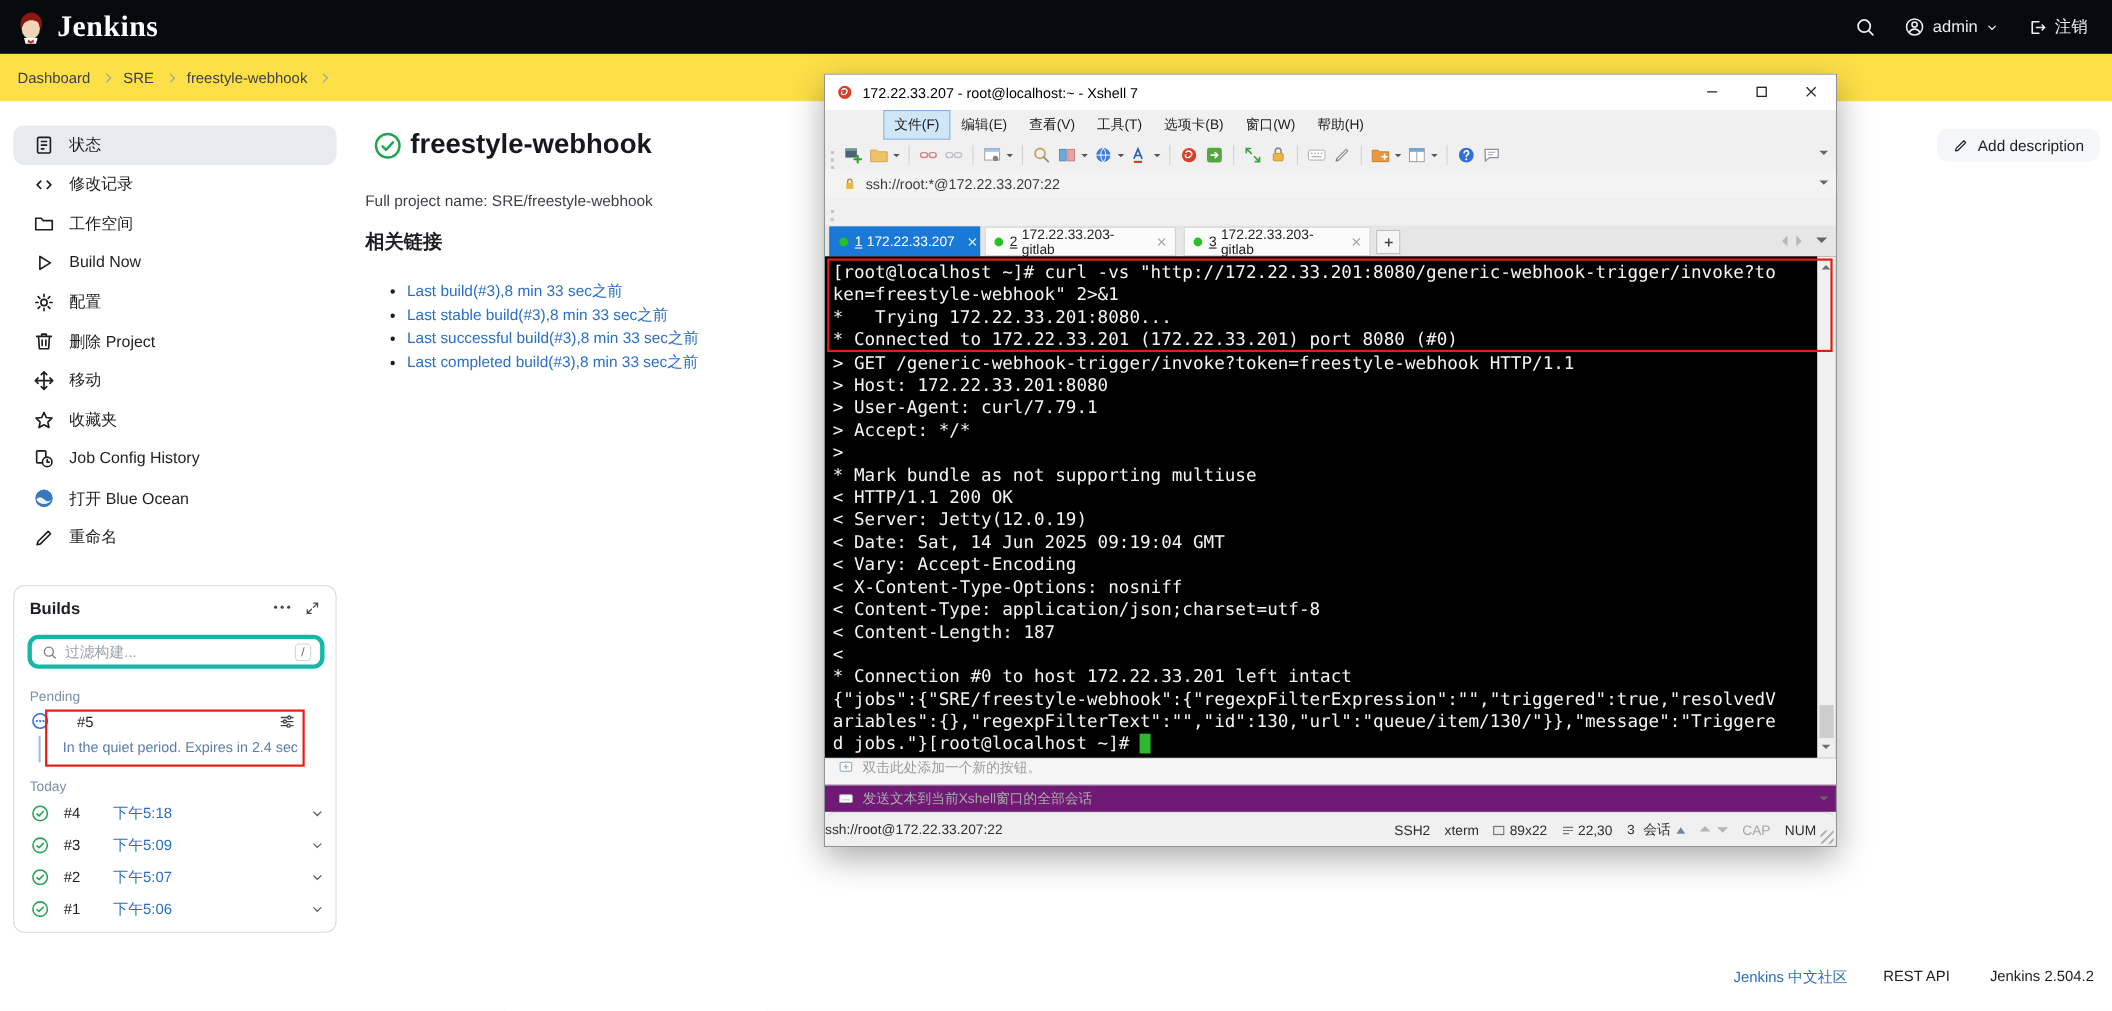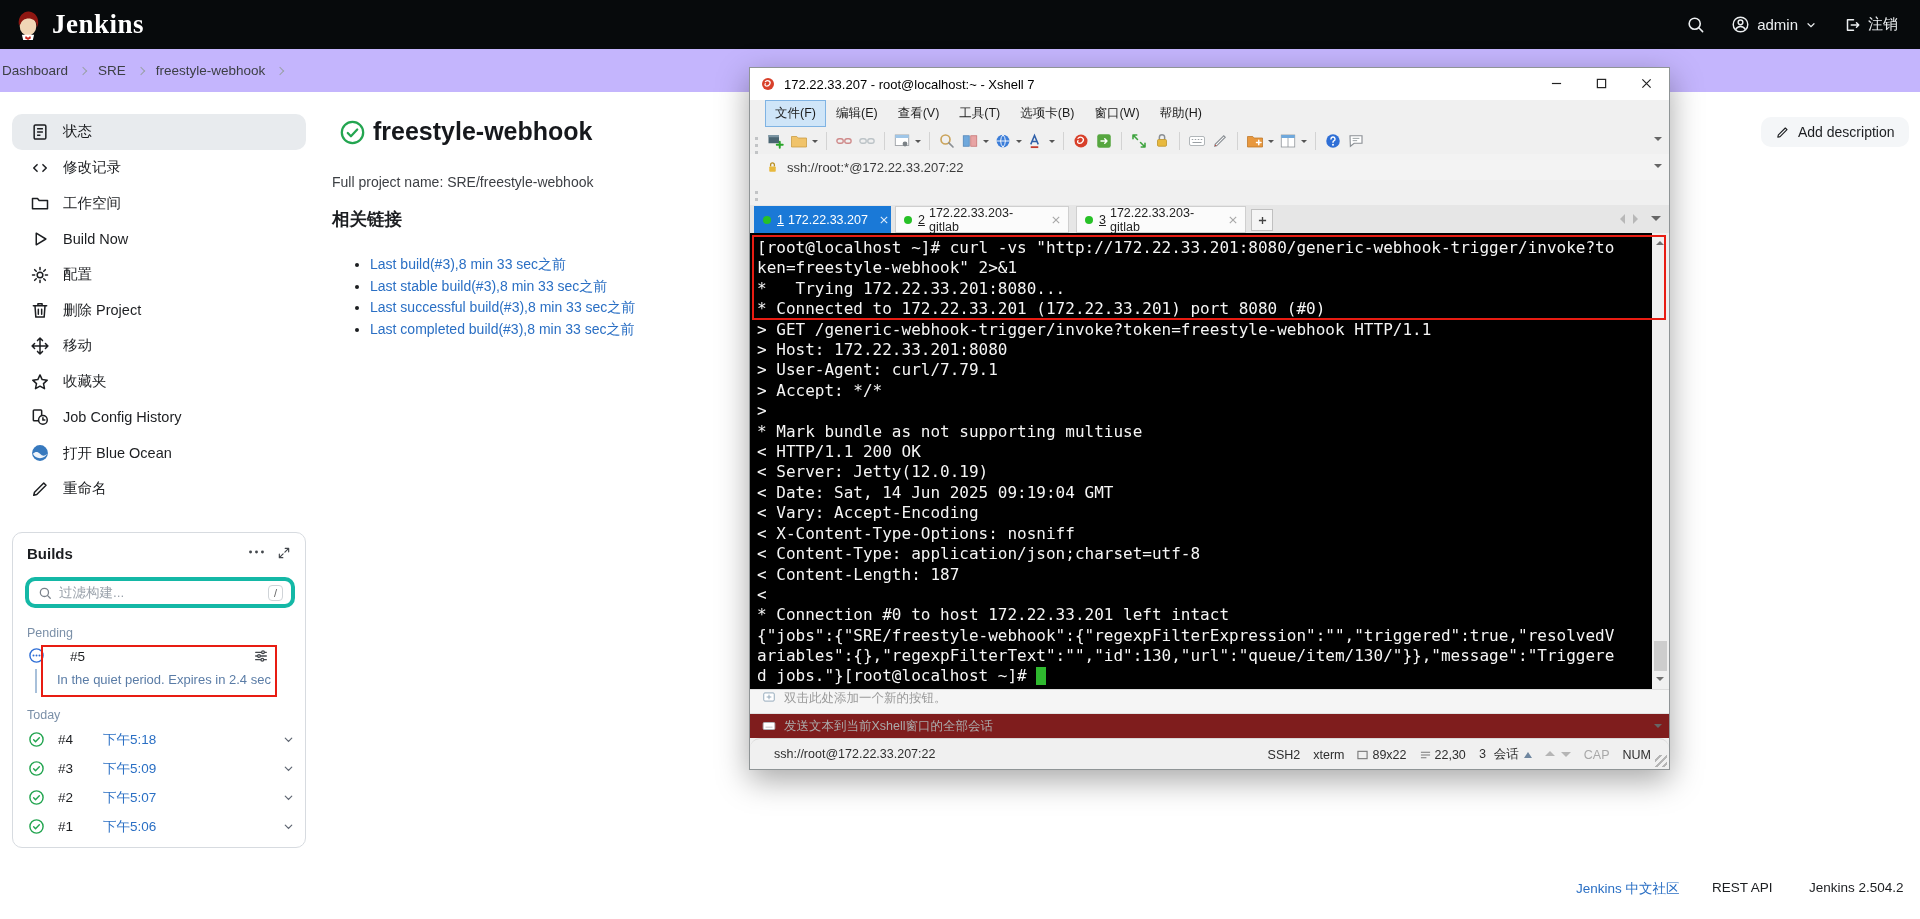--- a/index.html
+++ b/index.html
@@ -10,21 +10,21 @@
 svg { display:block; }
 
 
 .hdr { position:absolute; left:0; top:0; width:1920px; height:49px; background:#070a0c; display:flex; align-items:center; }
 .brand { display:flex; gap:10px; align-items:center; margin-left:14px; cursor:pointer; }
 .brand-name { font-family:"Liberation Serif","DejaVu Serif",serif; font-weight:700; font-size:27px; color:#fff; letter-spacing:.5px; }
 .hdr-right { position:absolute; right:12px; top:0; height:49px; display:flex; align-items:center; gap:6px; }
 .hbtn { display:flex; align-items:center; gap:7px; padding:8px 10px; border-radius:9px; font-size:15px; color:#eceff1; cursor:pointer; }
 
 
-.crumbbar { position:absolute; left:0; top:49px; width:1920px; height:43px; background:#c4b5fd; display:flex; align-items:center; padding-left:2px; gap:12px; }
+.crumbbar { position:absolute; left:0; top:49px; width:1920px; height:43px; background:#fde047; display:flex; align-items:center; padding-left:16px; gap:12px; }
 .crumb { font-size:13.5px; color:#3c3f44; cursor:pointer; }
 .csep { width:6px; height:6px; border-right:1.6px solid #9aa0a6; border-top:1.6px solid #9aa0a6; transform:rotate(45deg); }
 
 
 .side { position:absolute; left:12px; top:114px; width:294px; }
 .sitem { display:flex; align-items:center; gap:13px; height:35.7px; padding-left:18px; border-radius:10px; font-size:14.5px; color:#1c1e21; cursor:pointer; }
 .sitem.active { background:#e8ebee; }
 .sicon { width:20px; height:20px; flex:0 0 20px; color:#1c1e21; }
 
 
@@ -57,21 +57,21 @@
 .flink { color:#2a6fc4; cursor:pointer; }
 .fplain { color:#1c1e21; }
 
 
 .xwin { position:absolute; left:749px; top:67px; width:921px; height:703px; background:#f0f0f0; border:1px solid #8f9496; box-shadow:0 10px 30px rgba(0,0,0,.35); }
 .xtitle { position:absolute; left:0; top:0; width:100%; height:32px; background:#fff; display:flex; align-items:center; }
 .xtitle-txt { font-size:13px; color:#000; margin-left:8px; }
 .xwb { position:absolute; top:0; width:45px; height:31px; display:flex; align-items:center; justify-content:center; color:#222; cursor:pointer; }
 .xmenu { position:absolute; left:0; top:32px; width:100%; height:27px; display:flex; align-items:center; padding-left:16px; gap:2px; }
 .xmenu-i { font-size:12.5px; color:#1c1c1c; padding:4px 9px; cursor:pointer; }
-.xmenu-i.hl { background:#cfe5f8; outline:1px solid #7fb3e3; }
+.xmenu-i.hl { background:#cfe5f8; outline:1px solid #7fb3e3;margin-left:38px; }
 .handle { position:absolute; left:5px; width:3px; border-left:3px dotted #c2c4c6; }
 .xtool { position:absolute; left:0; top:59px; width:100%; height:27px; display:flex; align-items:center; padding-left:16px; gap:3px; }
 .ti { width:20px; height:20px; display:flex; align-items:center; justify-content:center; cursor:pointer; }
 .tsep { width:1px; height:18px; background:#d3d3d3; margin:0 4px; }
 .tcaret { width:0; height:0; border:3.5px solid transparent; border-top-color:#555; margin:5px 1px 0 0; cursor:pointer; }
 .rowcaret { position:absolute; right:7px; top:10px; width:0; height:0; border:4px solid transparent; border-top-color:#666; cursor:pointer; }
 .xaddr { position:absolute; left:0; top:86px; width:100%; height:26px; display:flex; align-items:center; padding-left:16px; gap:8px; background:#f3f3f3; }
 .xaddr-txt { font-size:13px; color:#3c3c3c; }
 .xinfo { position:absolute; left:0; top:112px; width:100%; height:25px; display:flex; align-items:center; padding-left:15px; gap:8px; }
 .xinfo-txt { font-size:12.5px; color:#8a8a8a; }
@@ -92,23 +92,23 @@
 .term-last { position:absolute; left:7px; top:433px; display:flex; align-items:center; }
 .cursorblk { width:9.6px; height:18px; background:#2eb82e; }
 .term-sb { position:absolute; right:0; top:165px; width:17px; height:456px; background:#f0f0f0; }
 .sb-arrow { position:absolute; left:4px; width:0; height:0; border:4.5px solid transparent; }
 .sb-thumb { position:absolute; left:2px; width:13px; height:30px; background:#cdcdcd; cursor:pointer; }
 .redbox-term { position:absolute; left:2px; top:167px; width:914px; height:85px; border:2px solid #e81c12; z-index:5; pointer-events:none; }
 
 
 .xquick { position:absolute; left:0; top:621px; width:100%; height:24px; background:#f5f5f5; border-top:1px solid #ddd; display:flex; align-items:flex-start; padding-left:12px; gap:8px; }
 .xquick span { font-size:12.5px; color:#9a9a9a; }
-.xsend { position:absolute; left:0; top:645px; width:100%; height:25px; background:#7f1d1d; border-top:1px solid #e2e2e2; display:flex; align-items:center; padding-left:12px; gap:8px; }
+.xsend { position:absolute; left:0; top:645px; width:100%; height:25px; background:#701a75; border-top:1px solid #e2e2e2; display:flex; align-items:center; padding-left:12px; gap:8px; }
 .xsend span { font-size:12.5px; color:#ababab; }
-.xstatus { position:absolute; left:0; top:670px; width:100%; height:31px; background:#f0f0f0; border-top:1px solid #d9d9d9; display:flex; align-items:center; padding-left:24px; font-size:12.5px; color:#2e2e2e;border-radius:10px; }
+.xstatus { position:absolute; left:0; top:670px; width:100%; height:31px; background:#f0f0f0; border-top:1px solid #d9d9d9; display:flex; align-items:center; padding-left:0; font-size:12.5px; color:#2e2e2e;border-radius:10px; }
 .st-right { position:absolute; right:18px; top:0; height:31px; display:flex; align-items:center; gap:13px; }
 .st-dim { color:#a8a8a8; }
 .tri-up { width:0; height:0; border:4px solid transparent; border-bottom:6px solid #6f87a0; margin-top:-3px; }
 .grip { position:absolute; right:2px; bottom:2px; width:12px; height:12px; background:
   repeating-linear-gradient(135deg, transparent 0 3px, #b5b5b5 3px 5px); cursor:nwse-resize; }
 </style>
 </head>
 <body>
 
 <div id="screen">

